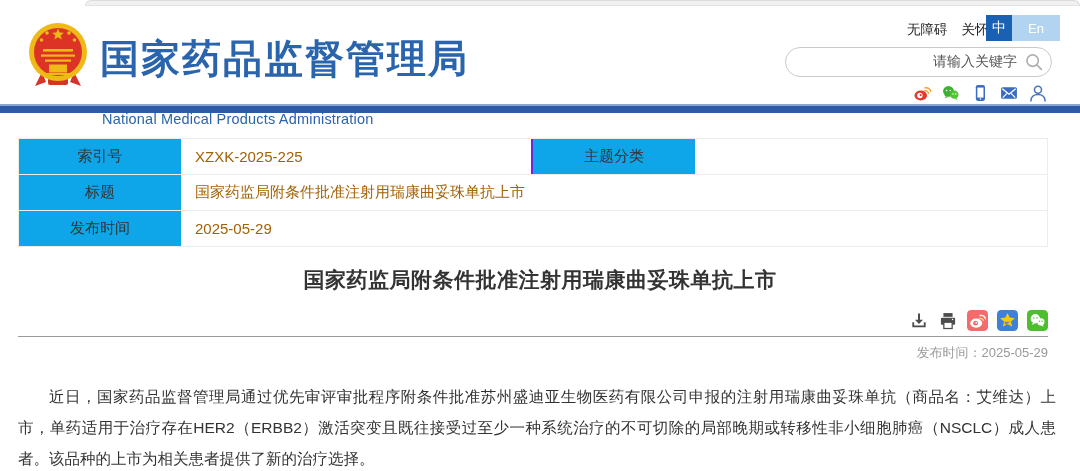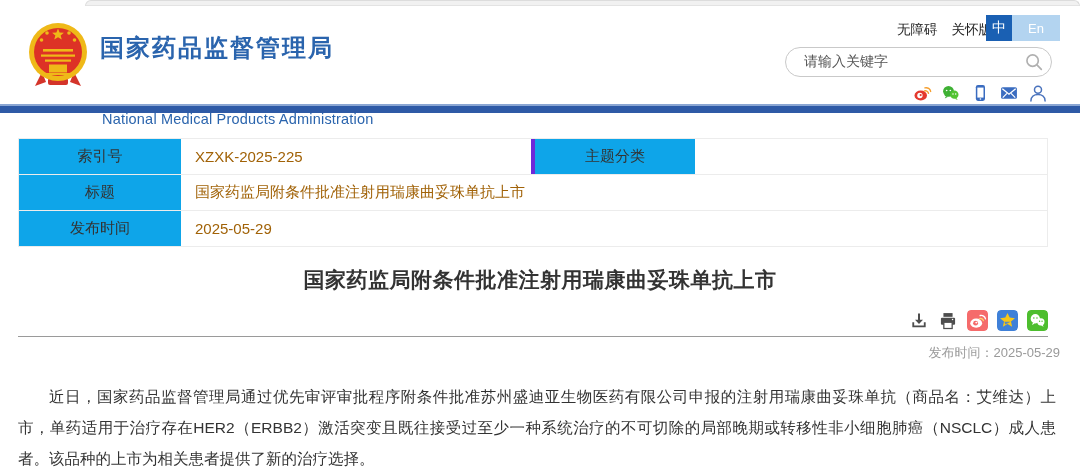--- a/index.html
+++ b/index.html
@@ -8,68 +8,68 @@
     width:1080px; height:471px; position:relative; overflow:hidden;
     font-family:"Liberation Sans","DejaVu Sans",sans-serif; color:#333;
   }
   
   .top-strip { position:absolute; top:0; left:85px; right:0; height:6px;
     background:#f1f1f1; border:1px solid #dcdcdc; border-bottom:1px solid #e3e3e3;
     border-radius:8px 8px 0 0; }
   
   .header { position:absolute; top:6px; left:0; width:1080px; height:98px; background:#fff; }
   .emblem { position:absolute; left:28px; top:16px; width:60px; height:72px; cursor:pointer; }
-  .brand-title { position:absolute; left:100px; top:26px; font-size:24px; font-weight:bold;
+  .brand-title { position:absolute; left:100px; top:26px; font-size:39px; font-weight:bold;
     color:#2a64ad; letter-spacing:2px; white-space:nowrap;font-family:Liberation Mono, monospace; }
   .brand-sub { position:absolute; left:102px; top:62px; font-size:14.5px; color:#2a64ad;
     letter-spacing:0.2px; white-space:nowrap;margin-top:43px; }
-  .top-links { position:absolute; top:15px; right:88px; display:flex; gap:14px;
+  .top-links { position:absolute; top:15px; right:78px; display:flex; gap:14px;
     font-size:13.5px; color:#222; }
   .top-links span { cursor:pointer; }
   .lang { position:absolute; top:9px; right:20px; display:flex; }
   .lang-zh { width:26px; height:26px; background:#1a60b3; color:#fff; font-size:14px;
     display:flex; align-items:center; justify-content:center; cursor:pointer; }
   .lang-en { width:48px; height:26px; background:#b3d4f0; color:#fff; font-size:13px;
     display:flex; align-items:center; justify-content:center; cursor:pointer; }
   .search-box { position:absolute; top:41px; right:28px; width:267px; height:30px;
     border:1px solid #c9c9c9; border-radius:16px; background:#fff;
     display:flex; align-items:center; }
   .search-box input { border:none; outline:none; background:transparent; flex:1;
     padding-left:18px; font-size:14px; color:#444;
-    font-family:Liberation Serif, serif; }
+    font-family:Liberation Serif, serif;text-align:right; }
   .search-box input::placeholder { color:#555; opacity:1; }
   .search-btn { width:34px; height:28px; display:flex; align-items:center;
     justify-content:center; cursor:pointer; background:none; border:none; }
   .social-row { position:absolute; top:77px; right:32px; display:flex; gap:9px;
     align-items:center; }
   .social-row .sic { width:20px; height:20px; cursor:pointer; }
   
   .blue-bar { position:absolute; top:104px; left:0; width:1080px; height:9px;
     background:#2e5aa6; border-top:2px solid #8aa6d3; }
   
   .meta-table { position:absolute; top:138px; left:18px; width:1030px;
     border:1px solid #ececec; border-bottom:none; background:#fff; }
   .mrow { display:flex; height:36px; border-bottom:1px solid #ececec; align-items:stretch; }
   .mlabel { width:164px; min-width:164px; background:#0ea5e9; display:flex;
     align-items:center; justify-content:center; font-size:15px; color:#333;
     border-right:2px solid #fff; }
-  .mlabel.mid { border-left:4px solid #6d28d9; width:166px; min-width:166px; }
+  .mlabel.mid { border-left:2px solid #6d28d9; width:166px; min-width:166px; }
   .mvalue { display:flex; align-items:center; padding-left:12px; font-size:15px; color:#a16207; }
   .mv-fixed { width:348px; min-width:348px; }
   .mv-rest { flex:1; }
   
   .article-title { position:absolute; top:266px; left:0; width:1080px; text-align:center;
     font-size:21px; font-weight:bold; color:#333; letter-spacing:0.5px; }
   .toolbar { position:absolute; top:310px; right:32px; display:flex; gap:9px;
     align-items:center; height:21px; }
   .tool-ic { width:20px; height:20px; cursor:pointer; }
   .share-ic { width:21px; height:21px; border-radius:4px; cursor:pointer; overflow:hidden; }
   .divider { position:absolute; top:336px; left:18px; width:1030px; height:1px;
     background:#9a9a9a; }
-  .publish-time { position:absolute; top:344px; right:20px; font-size:13px; color:#999; }
+  .publish-time { position:absolute; top:344px; right:32px; font-size:13px; color:#999; }
   .body-text { position:absolute; top:381px; left:18px; width:1038px; font-size:15.5px;
     line-height:31px; color:#333; text-align:justify; text-indent:2em; }
 </style>
 </head>
 <body>
 
 <div class="top-strip"></div>
 
 <div class="header">
 

